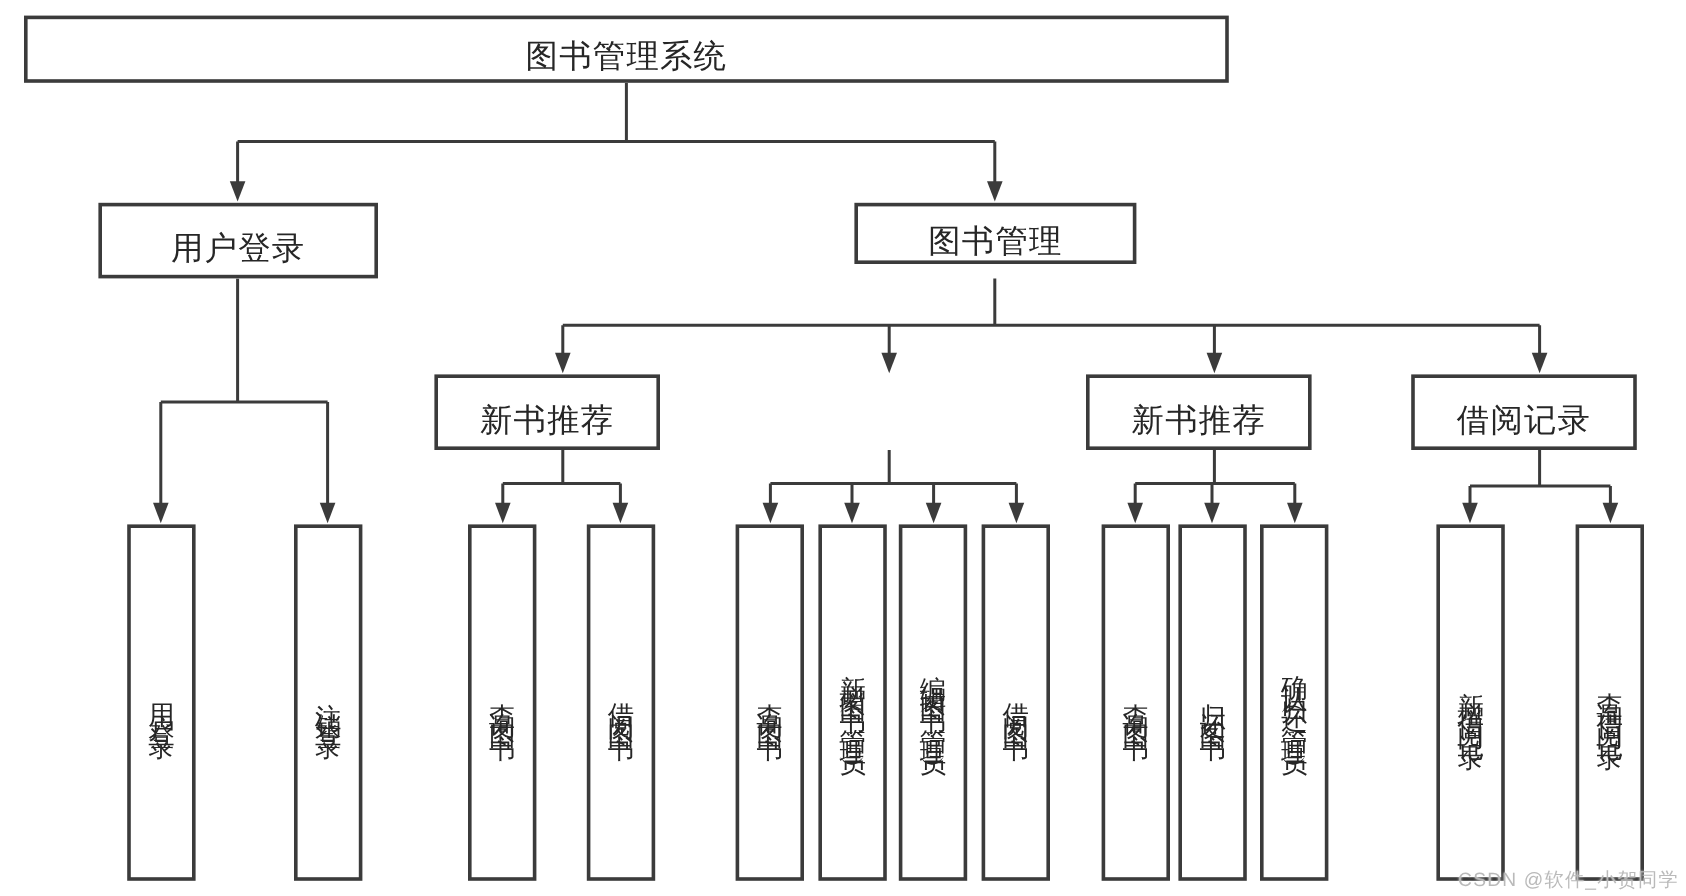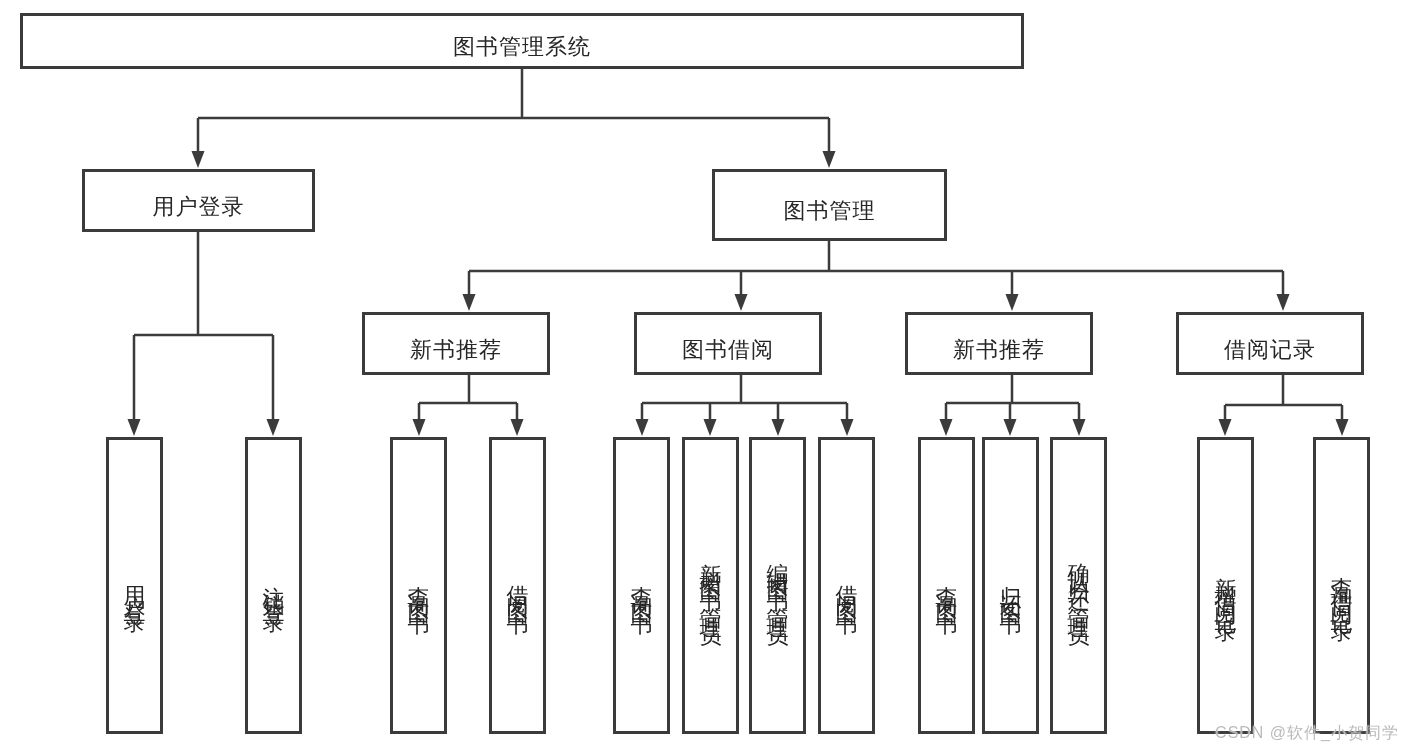--- a/index.html
+++ b/index.html
@@ -20,37 +20,37 @@
     position: absolute;
     background: #ffffff;
     border: 3px solid #3b3b3b;
     box-sizing: border-box;
     display: flex;
     align-items: center;
     justify-content: center;
     color: #262626;
   }
   .h-label {
-    font-size: 22px;
+    font-size: 27px;
     letter-spacing: 1px;
     white-space: nowrap;
     margin-top: 12px;
   }
   .v-label {
     writing-mode: vertical-rl;
     text-orientation: mixed;
     font-size: 22px;
     letter-spacing: 9px;
     line-height: 1;
     white-space: nowrap;
   }
   
   .n-root   { left: 20px;  top: 13px;  width: 1004px; height: 56px; }
   .n-l2a    { left: 82px;  top: 169px; width: 233px;  height: 63px; }
-  .n-l2b    { left: 712px; top: 169px; width: 235px;  height: 72px; }
+  .n-l2b    { left: 712px; top: 169px; width: 235px;  height: 51px; }
   .n-l3     { top: 312px; width: 188px; height: 63px; }
   .n-l3-1   { left: 362px; }
   .n-l3-2   { left: 634px; }
   .n-l3-3   { left: 905px; }
   .n-l3-4   { left: 1176px; }
   .n-l4     { top: 437px; width: 57px; height: 297px; }
   .x1  { left: 106px; }
   .x2  { left: 245px; }
   .x3  { left: 390px; }
   .x4  { left: 489px; }
@@ -127,23 +127,20 @@
   <div class="box n-l2a">
     <span class="h-label">用户登录</span>
   </div>
   <div class="box n-l2b">
     <span class="h-label">图书管理</span>
   </div>
 
   <div class="box n-l3 n-l3-1">
     <span class="h-label">新书推荐</span>
   </div>
-  <div class="box n-l3 n-l3-2">
-    <span class="h-label">图书借阅</span>
-  </div>
   <div class="box n-l3 n-l3-3">
     <span class="h-label">新书推荐</span>
   </div>
   <div class="box n-l3 n-l3-4">
     <span class="h-label">借阅记录</span>
   </div>
 
   <div class="box n-l4 x1">
     <span class="v-label">用户登录</span>
   </div>

